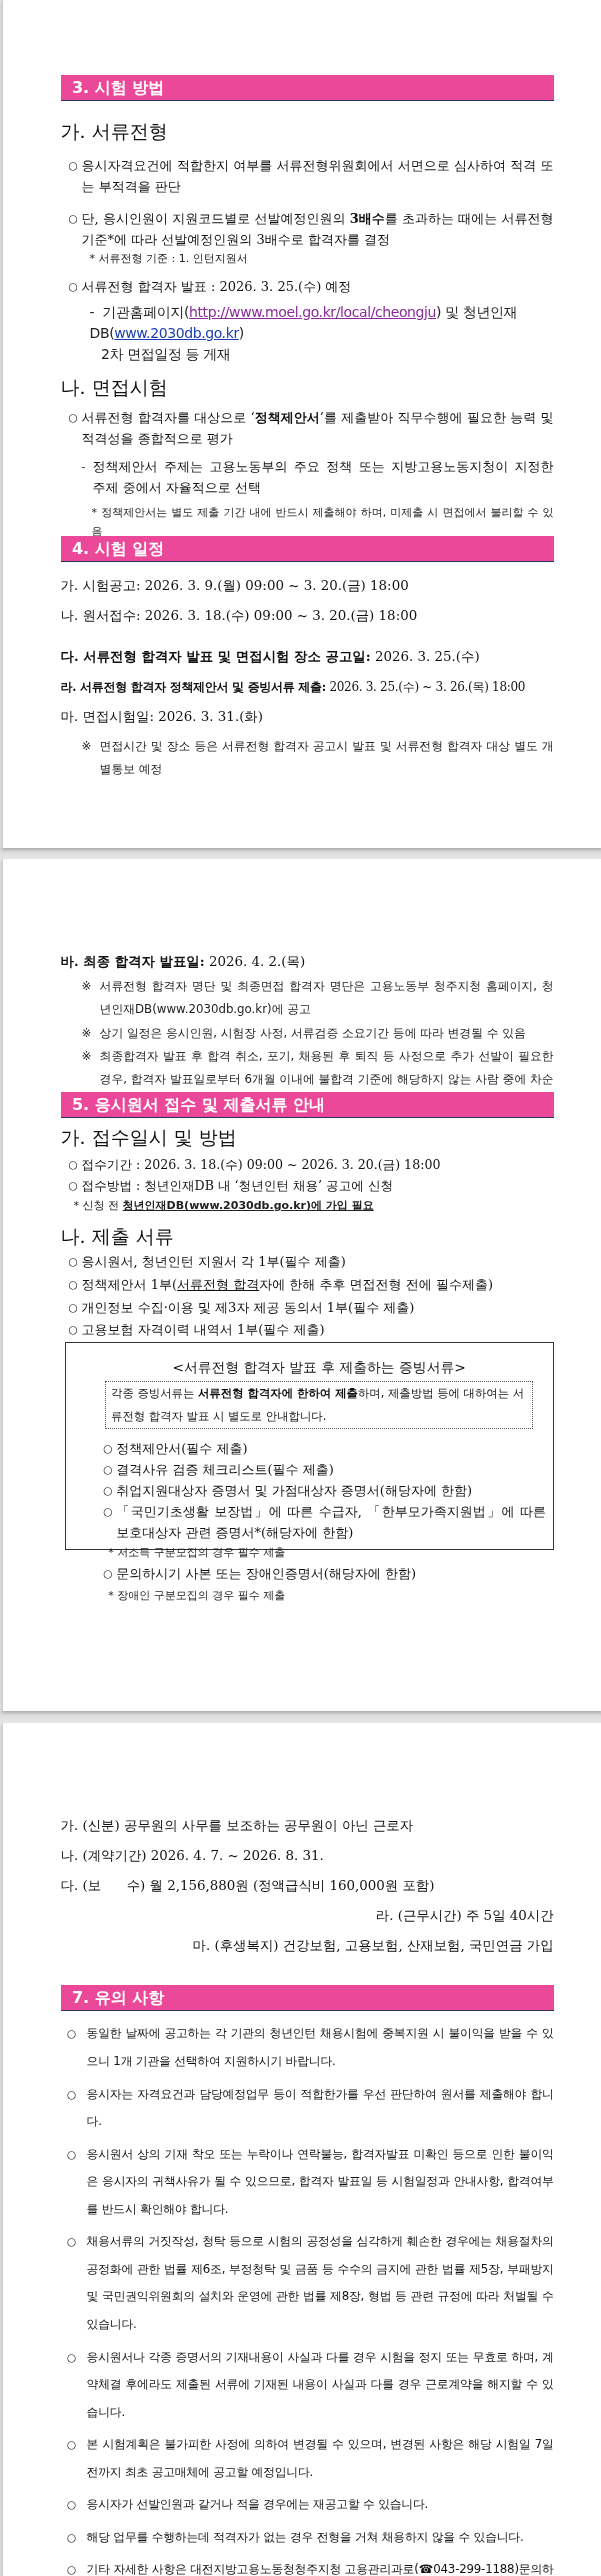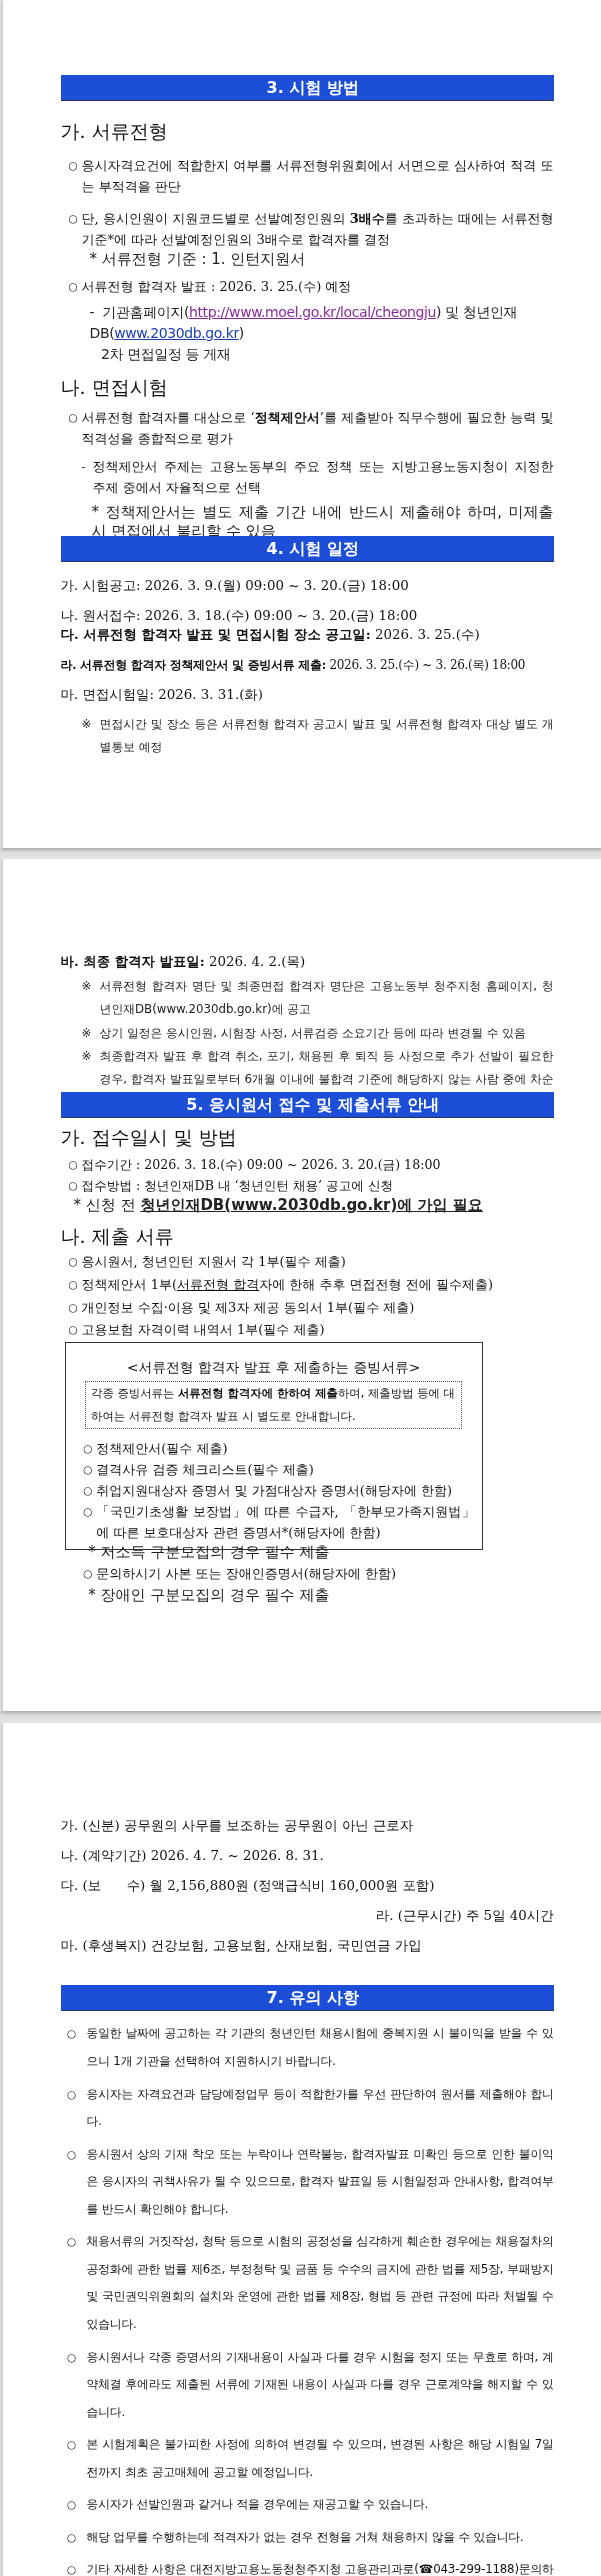--- a/index.html
+++ b/index.html
@@ -19,51 +19,51 @@
     box-shadow: 0 2.4px 3.2px rgba(0,0,0,0.22);
     overflow: hidden;
   }
   .page-gap { height: 11.4px; background: linear-gradient(#d8d8d8, #e6e6e6); }
   .p1 { height: 848px; }
   .p2 { height: 852px; }
   .p3 { height: 853px; }
   .content { position: absolute; left: 58px; width: 493px; }
 
   .sec-header {
-    background: #1d4ed8;
+    background: #ec4899;
     border-bottom: 1.6px solid #27365a;
     color: #fff;
     font-family: "DejaVu Sans", "Liberation Sans", sans-serif;
     font-weight: bold;
     font-size: 16px;
     height: 26px;
     line-height: 26px;
     padding-left: 11.4px;
     box-sizing: border-box;
     width: 493px;
-    text-align: center;
   }
   .h-sub { font-size: 19px; margin: 0; line-height: 18px; }
   .bullet { display: flex; font-size: 13px; line-height: 21px; text-align: justify; }
   .bullet .mk { width: 21px; flex: none; padding-left: 8px; box-sizing: border-box; font-family: "DejaVu Sans", sans-serif; font-size: 10.5px; }
   .bullet .tx { flex: 1; }
-  .note { font-family: "DejaVu Sans", "Liberation Sans", sans-serif; font-size: 15px; line-height: 18px; color: #222; }
+  .note { font-family: "DejaVu Sans", "Liberation Sans", sans-serif; font-size: 11px; line-height: 18px; color: #222; }
   .link { color: #8a2a9a; text-decoration: underline; }
   .link2 { color: #1a3eb0; text-decoration: underline; }
   .b { font-weight: bold; }
   .u { text-decoration: underline; }
   .sched { font-size: 13.4px; line-height: 18px; }
   .sched .lab { font-weight: bold; }
   .ref { display: flex; font-family: "DejaVu Sans", sans-serif; font-size: 11.8px; line-height: 23px; color: #222; text-align: justify; }
   .ref .mk { width: 18px; flex: none; padding-left: 21px; }
   .ref .tx { flex: 1; }
   .box {
-    position: absolute; left: 4px; width: 418px;
+    position: absolute; left: 4px; width: 489px;
     border: 0.8px solid #333;
     box-sizing: border-box;
+    padding-left: 20px;
   }
   .box-title { text-align: center; font-size: 13.8px; line-height: 19.5px; }
   .inner-dotted {
     margin: 0 19.5px;
     border: 0.8px dotted #555;
     font-family: "DejaVu Sans", sans-serif;
     font-size: 11.4px; line-height: 23px; padding: 0 4.9px;
   }
   .notice { display: flex; font-family: "DejaVu Sans", sans-serif; font-size: 11.8px; line-height: 27.6px; letter-spacing: -0.2px; }
   .notice .mk { width: 19.5px; flex: none; font-size: 10.5px; padding-left: 6.5px; }
@@ -118,21 +118,21 @@
         <span class="tx">정책제안서 주제는 고용노동부의 주요 정책 또는 지방고용노동지청이 지정한 주제 중에서 자율적으로 선택</span>
       </div>
 
       <div class="note" style="margin-top:4.9px;padding-left:31px;padding-right:0;text-align:justify;line-height:19.5px;">* 정책제안서는 별도 제출 기간 내에 반드시 제출해야 하며, 미제출 시 면접에서 불리할 수 있음</div>
     </div>
 
     <div class="content" style="top:536px;">
       <div class="sec-header">4. 시험 일정</div>
       <div class="sched" style="margin-top:14.6px;"><span>가. 시험공고:</span><span> 2026. 3. 9.(월) 09:00 ~ 3. 20.(금) 18:00</span></div>
       <div class="sched" style="margin-top:12px;"><span>나. 원서접수:</span><span> 2026. 3. 18.(수) 09:00 ~ 3. 20.(금) 18:00</span></div>
-      <div class="sched" style="margin-top:0;"><span class="lab">다. 서류전형 합격자 발표 및 면접시험 장소 공고일:</span><span> 2026. 3. 25.(수)</span></div>
+      <div class="sched" style="margin-top:22px;"><span class="lab">다. 서류전형 합격자 발표 및 면접시험 장소 공고일:</span><span> 2026. 3. 25.(수)</span></div>
       <div class="sched" style="margin-top:12px;font-size:12px;letter-spacing:-0.3px;"><span class="lab">라. 서류전형 합격자 정책제안서 및 증빙서류 제출:</span><span> 2026. 3. 25.(수) ~ 3. 26.(목) 18:00</span></div>
       <div class="sched" style="margin-top:12px;"><span>마. 면접시험일:</span><span> 2026. 3. 31.(화)</span></div>
       <div class="ref" style="margin-top:9.7px;">
         <span class="mk">※</span>
         <span class="tx">면접시간 및 장소 등은 서류전형 합격자 공고시 발표 및 서류전형 합격자 대상 별도 개별통보 예정</span>
       </div>
     </div>
   </div>
 
   <div class="page-gap"></div>
@@ -221,21 +221,21 @@
   </div>
 
   <div class="page-gap"></div>
 
   <div class="page p3">
     <div class="content" style="top:81px;">
       <div class="sched" style="margin-top:13px;"><span>가. (신분)</span><span> 공무원의 사무를 보조하는 공무원이 아닌 근로자</span></div>
       <div class="sched" style="margin-top:12px;"><span>나. (계약기간)</span><span> 2026. 4. 7. ~ 2026. 8. 31.</span></div>
       <div class="sched" style="margin-top:12px;"><span>다. (보&nbsp;&nbsp;&nbsp;&nbsp;&nbsp;&nbsp;수)</span><span> 월 2,156,880원 (정액급식비 160,000원 포함)</span></div>
       <div class="sched" style="margin-top:12px;text-align:right;"><span>라. (근무시간)</span><span> 주 5일 40시간</span></div>
-      <div class="sched" style="margin-top:12px;"><span>마. (후생복지)</span><span> 건강보험, 고용보험, 산재보험, 국민연금 가입</span></div>
+      <div class="sched" style="margin-top:12px;text-align:right;"><span>마. (후생복지)</span><span> 건강보험, 고용보험, 산재보험, 국민연금 가입</span></div>
     </div>
 
     <div class="content" style="top:262px;">
       <div class="sec-header">7. 유의 사항</div>
       <div style="margin-top:9.7px;">
         <div class="notice">
             <span class="mk">○</span>
             <span class="tx">동일한 날짜에 공고하는 각 기관의 청년인턴 채용시험에 중복지원 시 불이익을 받을 수 있으니 1개 기관을 선택하여 지원하시기 바랍니다.</span>
           </div>
         <div class="notice" style="margin-top:4.9px;">

